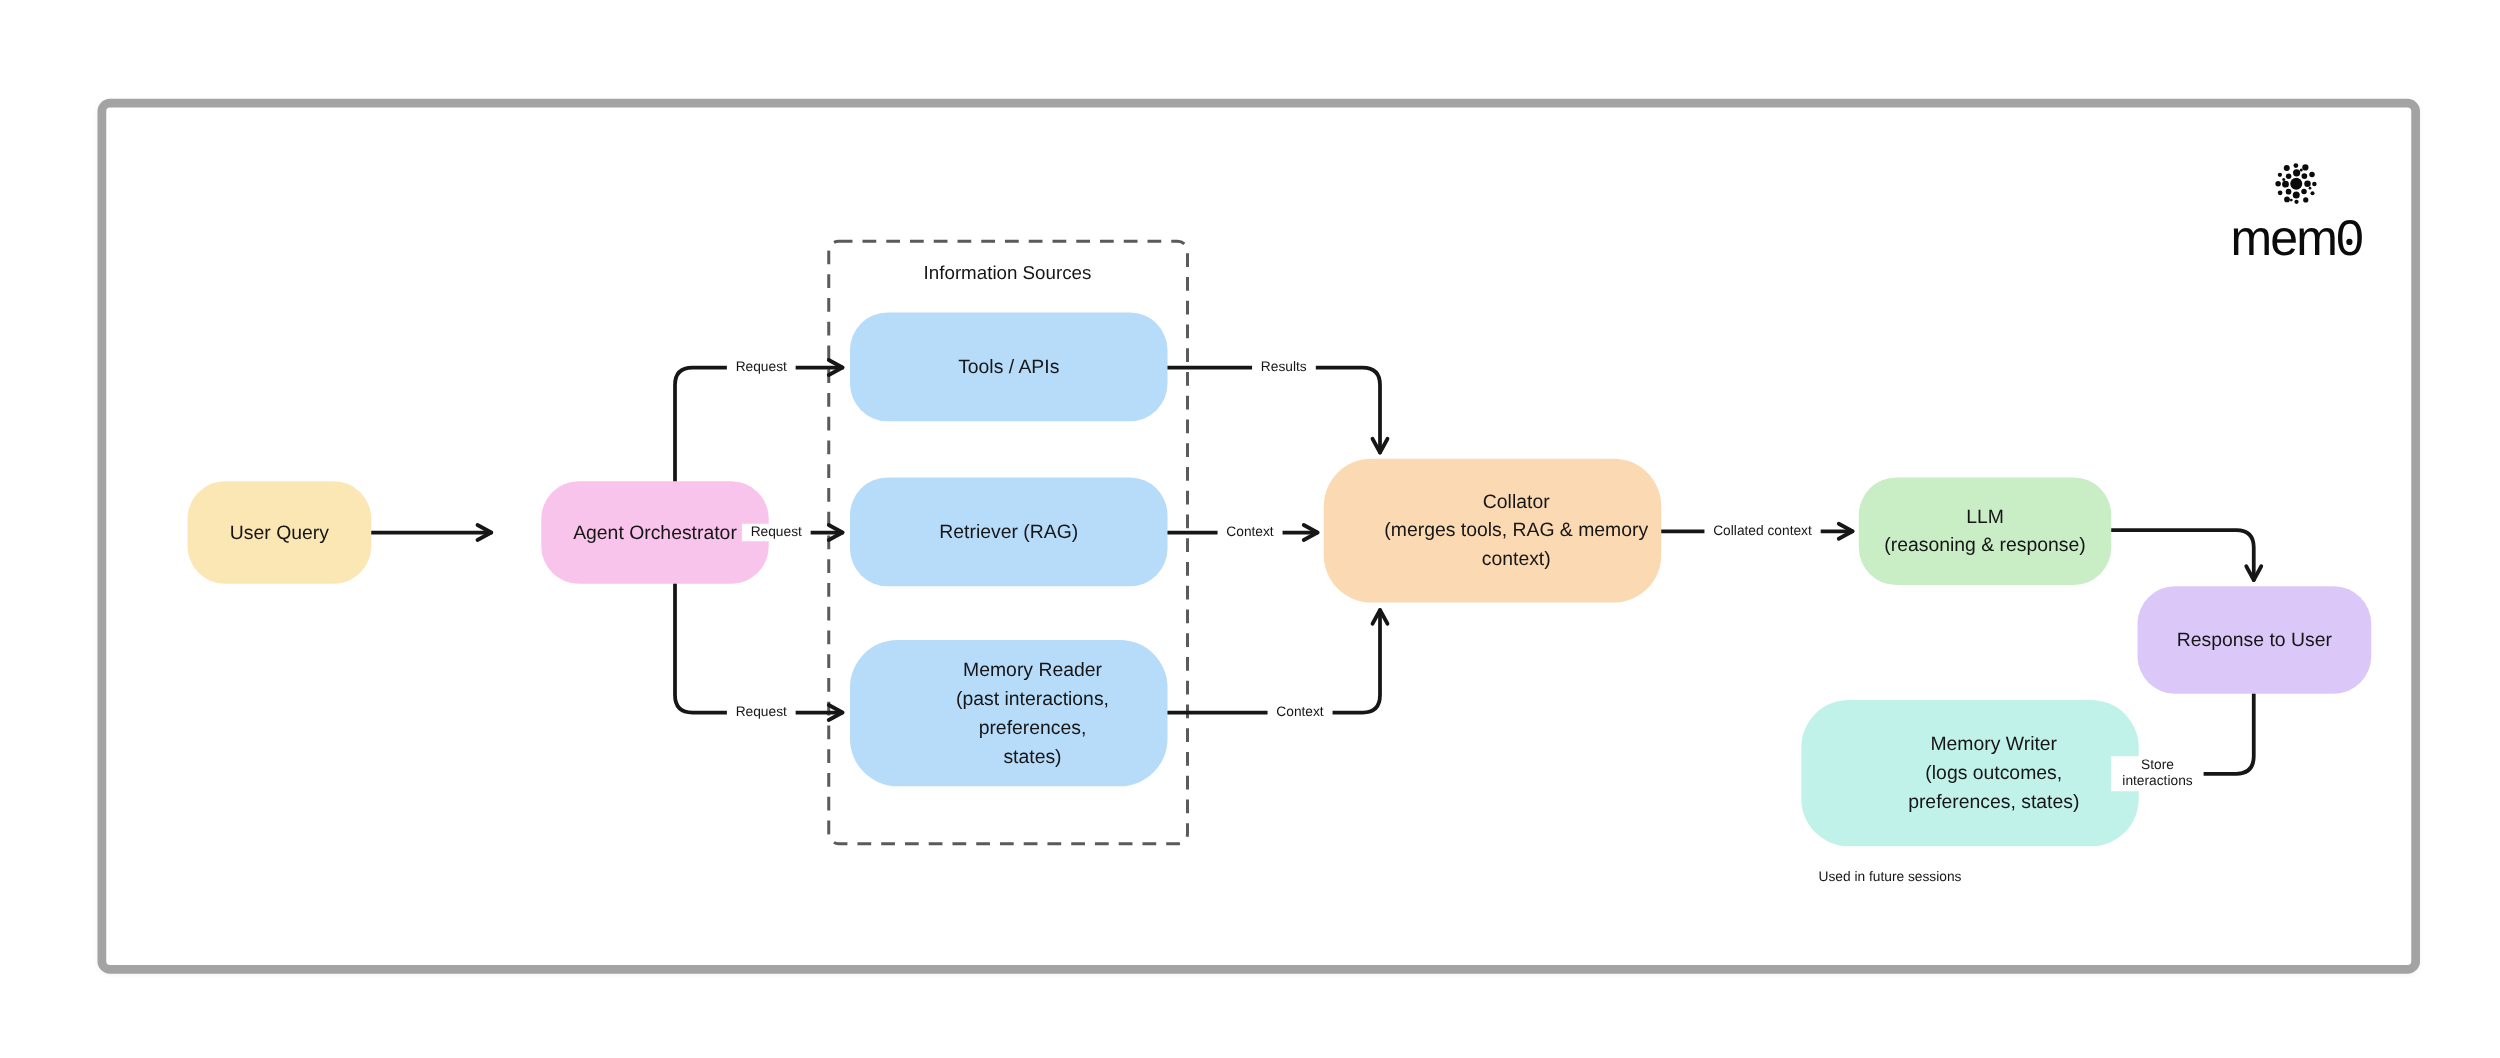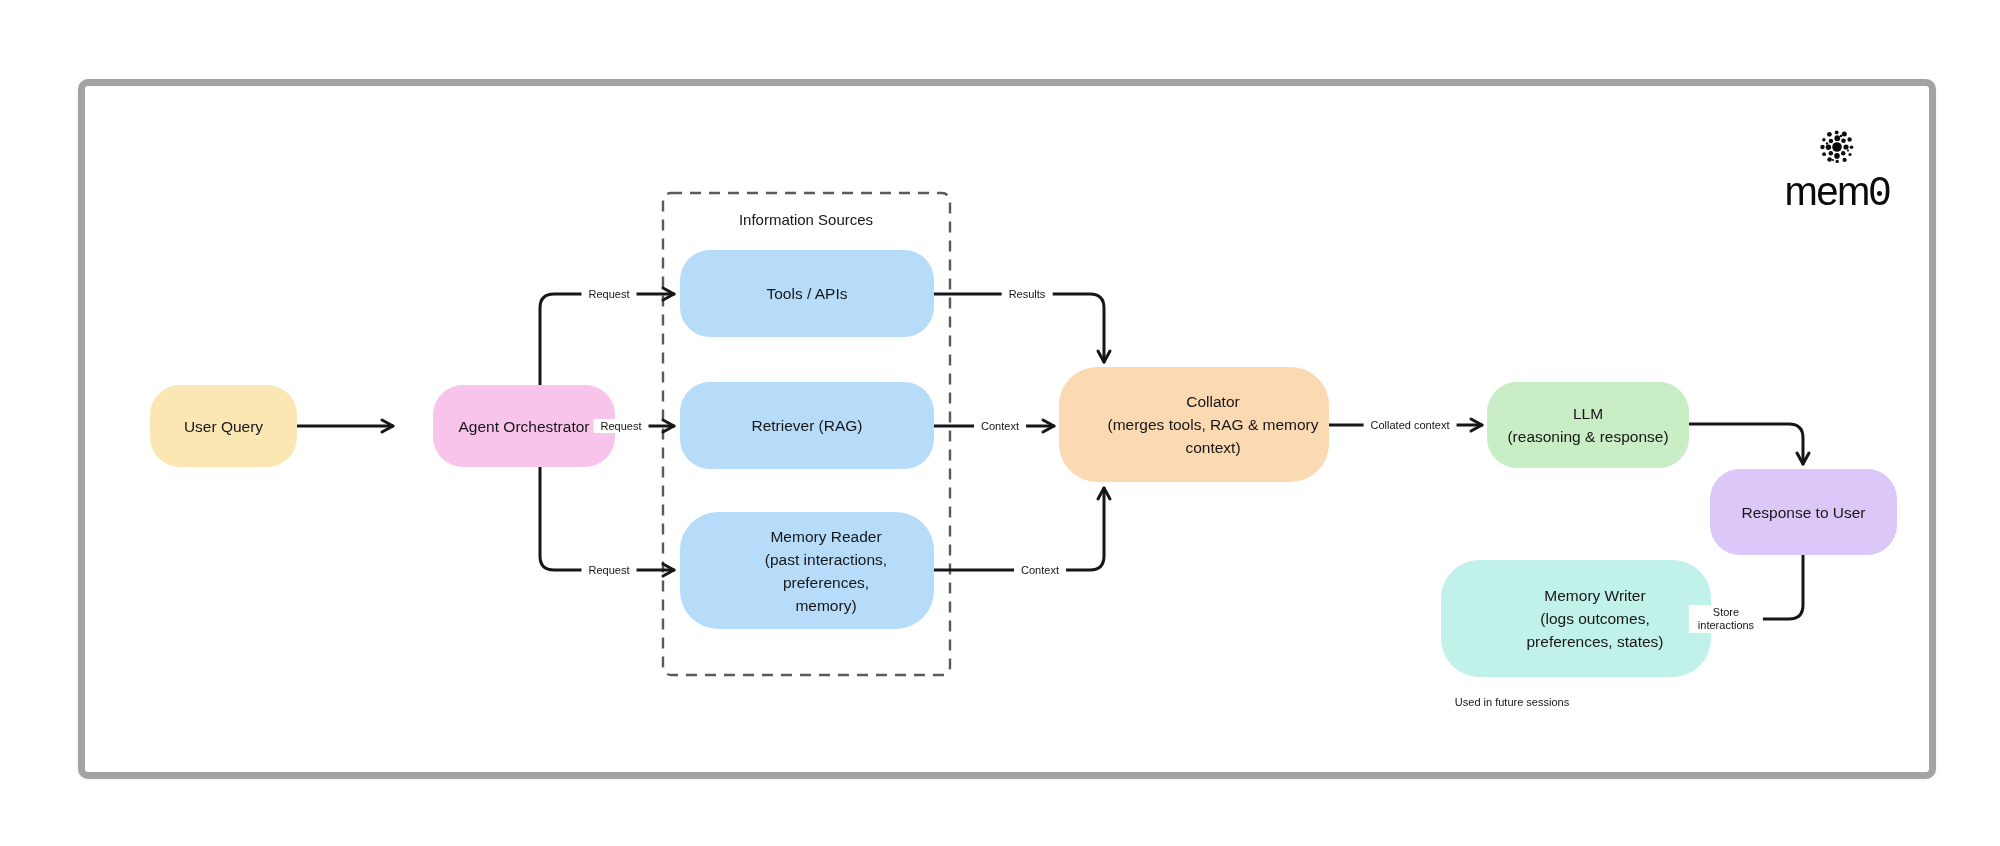--- a/index.html
+++ b/index.html
@@ -93,21 +93,21 @@
   </div>
 
   <div class="node" style="left: 595px; top: 296px; width: 254px; height: 87px; background-color: rgb(183, 220, 250);">
     <span class="ln">Retriever (RAG)</span>
   </div>
 
   <div class="node large" style="left: 595px; top: 426px; width: 254px; height: 117px; background-color: rgb(183, 220, 250);">
     <div>
       <span class="ln">Memory Reader</span>
       <span class="ln">(past interactions, preferences,</span>
-      <span class="ln">memory)</span>
+      <span class="ln">states)</span>
     </div>
   </div>
 
   <div class="node large" style="left: 974px; top: 281px; width: 270px; height: 115px; background-color: rgb(251, 217, 178);">
     <div>
       <span class="ln">Collator</span>
       <span class="ln">(merges tools, RAG &amp; memory</span>
       <span class="ln">context)</span>
     </div>
   </div>

